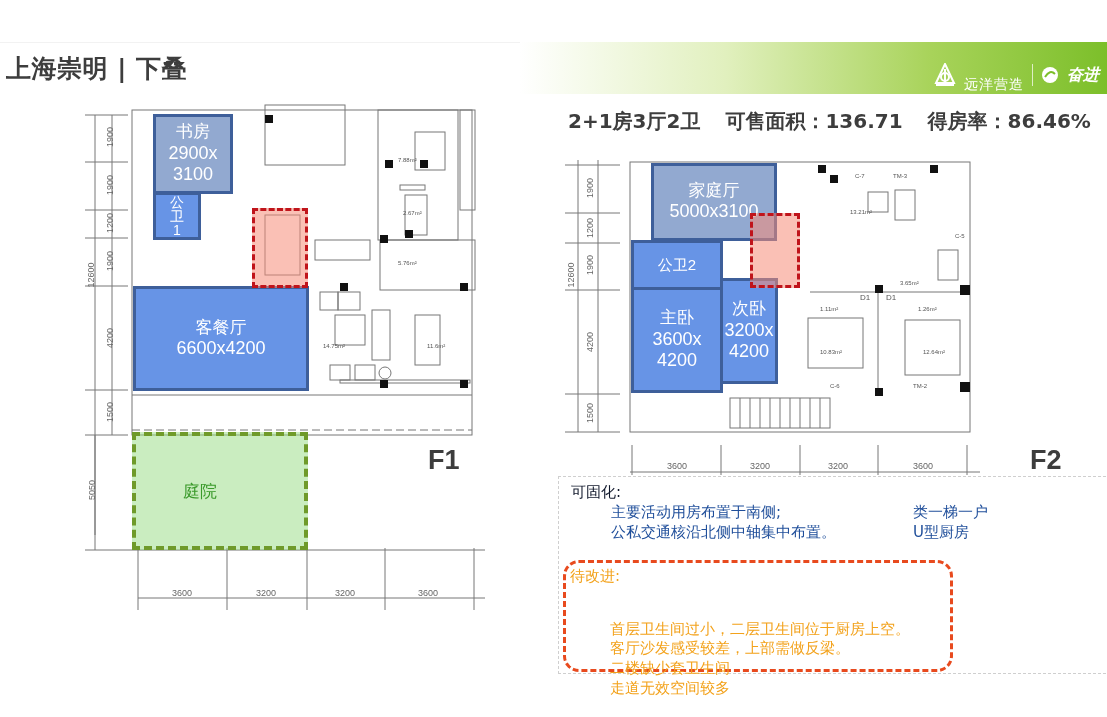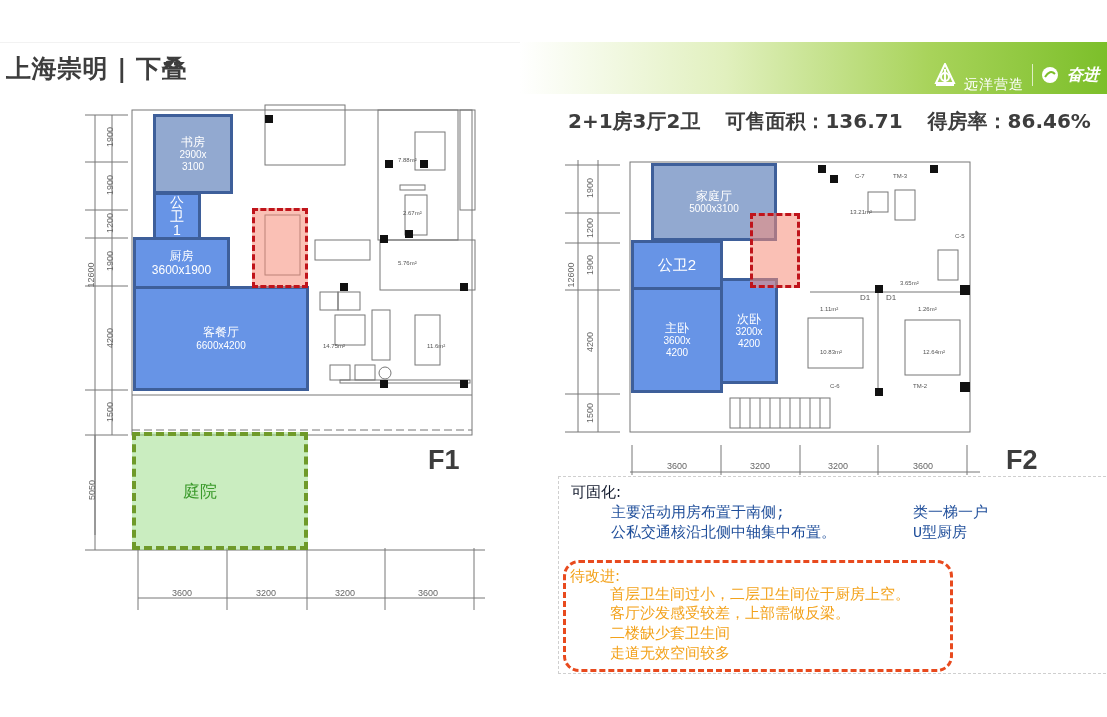--- a/index.html
+++ b/index.html
@@ -18,35 +18,35 @@
 
   .summary { position:absolute; left:568px; top:108px; font-size:20px; font-weight:bold; color:#3d3d3d; white-space:nowrap; }
   .summary span { margin-right:18px; }
 
   .plan { position:absolute; }
   .plan svg { position:absolute; left:0; top:0; }
   .room { position:absolute; border:3px solid #3e5f9a; color:#fff; display:flex; flex-direction:column;
           align-items:center; justify-content:center; text-align:center; font-family:"Liberation Sans",sans-serif; line-height:1.2; }
   .room.blue { background:rgba(70,125,225,0.82); }
   .room.grey { background:rgba(115,145,195,0.78); }
-  .room .rname { font-size:12px; }
-  .room .rsize { font-size:10px; }
+  .room .rname { font-size:17px; }
+  .room .rsize { font-size:18px; }
   .stair { position:absolute; border:3px dashed #c0141b; background:rgba(245,140,120,0.55); }
   .yard { position:absolute; border:4px dashed #6f9a2a; background:rgba(150,220,130,0.5); display:flex; align-items:center; justify-content:center;font-family:Liberation Mono, monospace; }
   .yard .yname { font-size:17px; color:#3a9a2a; margin-left:-40px; }
   .floor-label { position:absolute; font-size:27px; font-weight:bold; color:#3d3d3d; font-family:"Liberation Sans",sans-serif; }
   .dim { position:absolute; font-size:9px; color:#666; font-family:"Liberation Sans",sans-serif; }
   .dim.v { transform:rotate(-90deg); transform-origin:center; }
 
   .notes { position:absolute; left:558px; top:476px; width:548px; height:198px; border:1px dashed #cfcfcf; border-right:none; }
   .notes .head { position:absolute; left:12px; top:6px; font-size:15px; color:#0f172a; }
-  .notes .item { position:absolute; font-size:15px; color:#1f4e9a; white-space:nowrap;font-family:Liberation Mono, monospace; }
+  .notes .item { position:absolute; font-size:15px; color:#1f4e9a; white-space:nowrap; }
   .improve { position:absolute; left:563px; top:560px; width:390px; height:112px; border:3px dashed #e84a1e; border-radius:16px; }
   .improve .head { position:absolute; left:4px; top:4px; font-size:15px; color:#f3a21b; }
-  .improve .item { position:absolute; left:44px; font-size:15px; color:#f3a21b; white-space:nowrap; }
+  .improve .item { position:absolute; left:44px; font-size:15px; color:#f3a21b; white-space:nowrap;margin-top:35px; }
 </style>
 </head>
 <body>
 
 <div class="topbar-line"></div>
 <div class="brand-band"></div>
 <div class="page-title">上海崇明 | 下叠</div>
 
 <div class="brand">
   <svg class="logo-mark" viewBox="0 0 22 24">
@@ -139,24 +139,20 @@
 
   <div class="room grey" style="left:73px; top:14px; width:80px; height:80px;">
     <span class="rname">书房</span>
     <span class="rsize">2900x</span>
     <span class="rsize">3100</span>
   </div>
   <div class="room blue" style="left:73px; top:92px; width:48px; height:48px; font-size:14px;">
     <span style="font-size:14px;line-height:1;">公</span>
     <span style="font-size:14px;line-height:1;">卫</span>
     <span style="font-size:14px;line-height:1;">1</span>
-  </div>
-  <div class="room blue" style="left:53px; top:137px; width:97px; height:52px;">
-    <span class="rname">厨房</span>
-    <span class="rsize" style="font-size:12px;">3600x1900</span>
   </div>
   <div class="room blue" style="left:53px; top:186px; width:176px; height:105px;">
     <span class="rname">客餐厅</span>
     <span class="rsize">6600x4200</span>
   </div>
   <div class="stair" style="left:172px; top:108px; width:56px; height:80px;"></div>
   <div class="yard" style="left:52px; top:332px; width:176px; height:118px;">
     <span class="yname">庭院</span>
   </div>
   <div class="floor-label" style="left:348px; top:345px;">F1</div>
@@ -248,21 +244,21 @@
     <span class="rname">主卧</span>
     <span class="rsize">3600x</span>
     <span class="rsize">4200</span>
   </div>
   <div class="room blue" style="left:160px; top:128px; width:58px; height:106px;">
     <span class="rname">次卧</span>
     <span class="rsize">3200x</span>
     <span class="rsize">4200</span>
   </div>
   <div class="stair" style="left:190px; top:63px; width:50px; height:75px;"></div>
-  <div class="floor-label" style="left:446px; top:295px;">F2</div>
+  <div class="floor-label" style="left:470px; top:295px;">F2</div>
 
   <span class="dim v" style="left:20px; top:33px;">1900</span>
   <span class="dim v" style="left:20px; top:73px;">1200</span>
   <span class="dim v" style="left:20px; top:110px;">1900</span>
   <span class="dim v" style="left:20px; top:187px;">4200</span>
   <span class="dim v" style="left:20px; top:258px;">1500</span>
   <span class="dim v" style="left:-2px; top:120px;">12600</span>
   <span class="dim" style="left:107px; top:311px;">3600</span>
   <span class="dim" style="left:190px; top:311px;">3200</span>
   <span class="dim" style="left:268px; top:311px;">3200</span>

